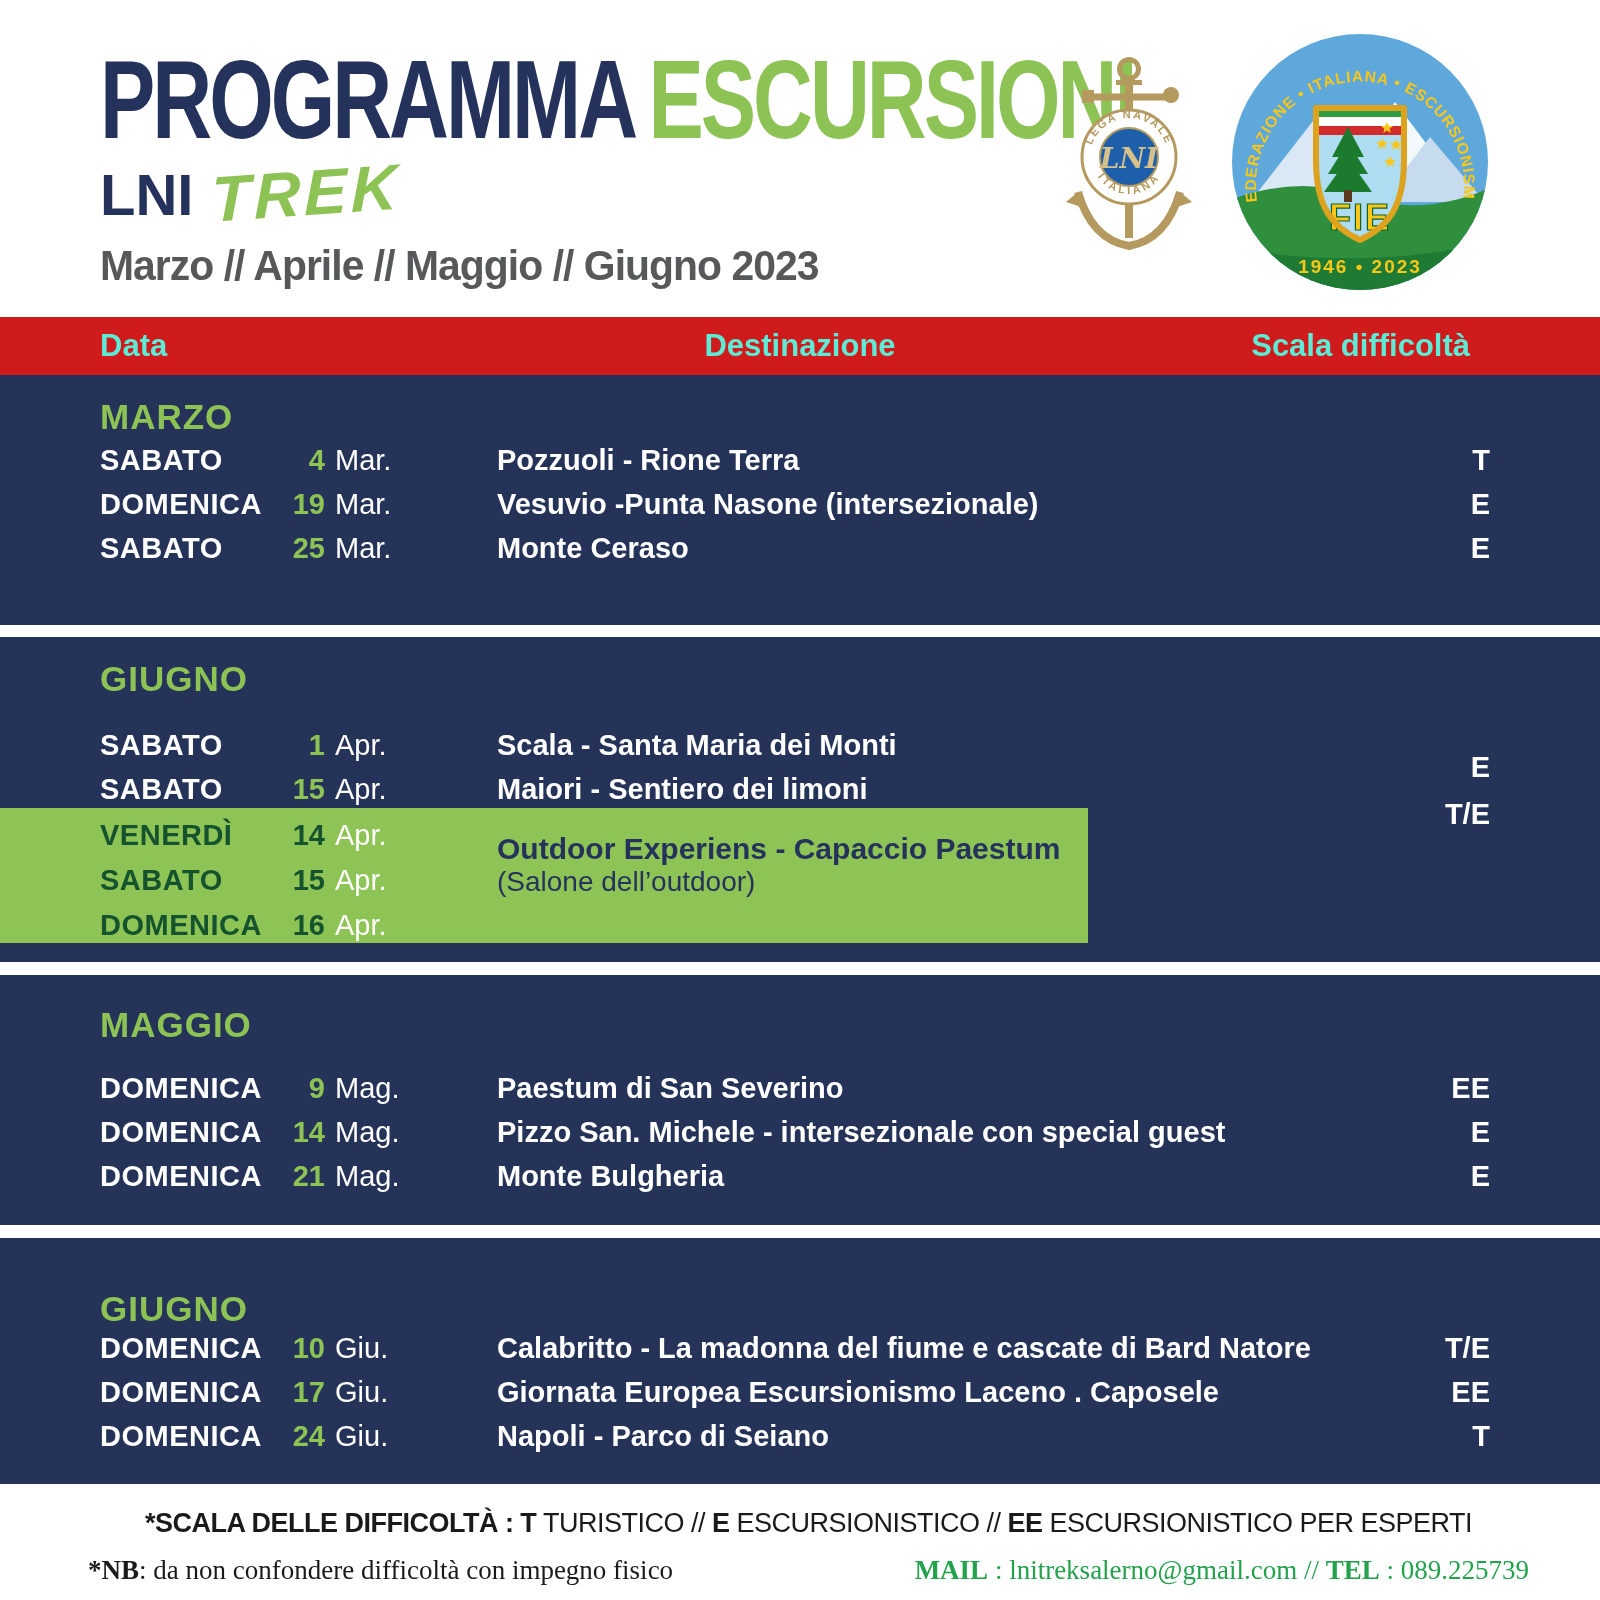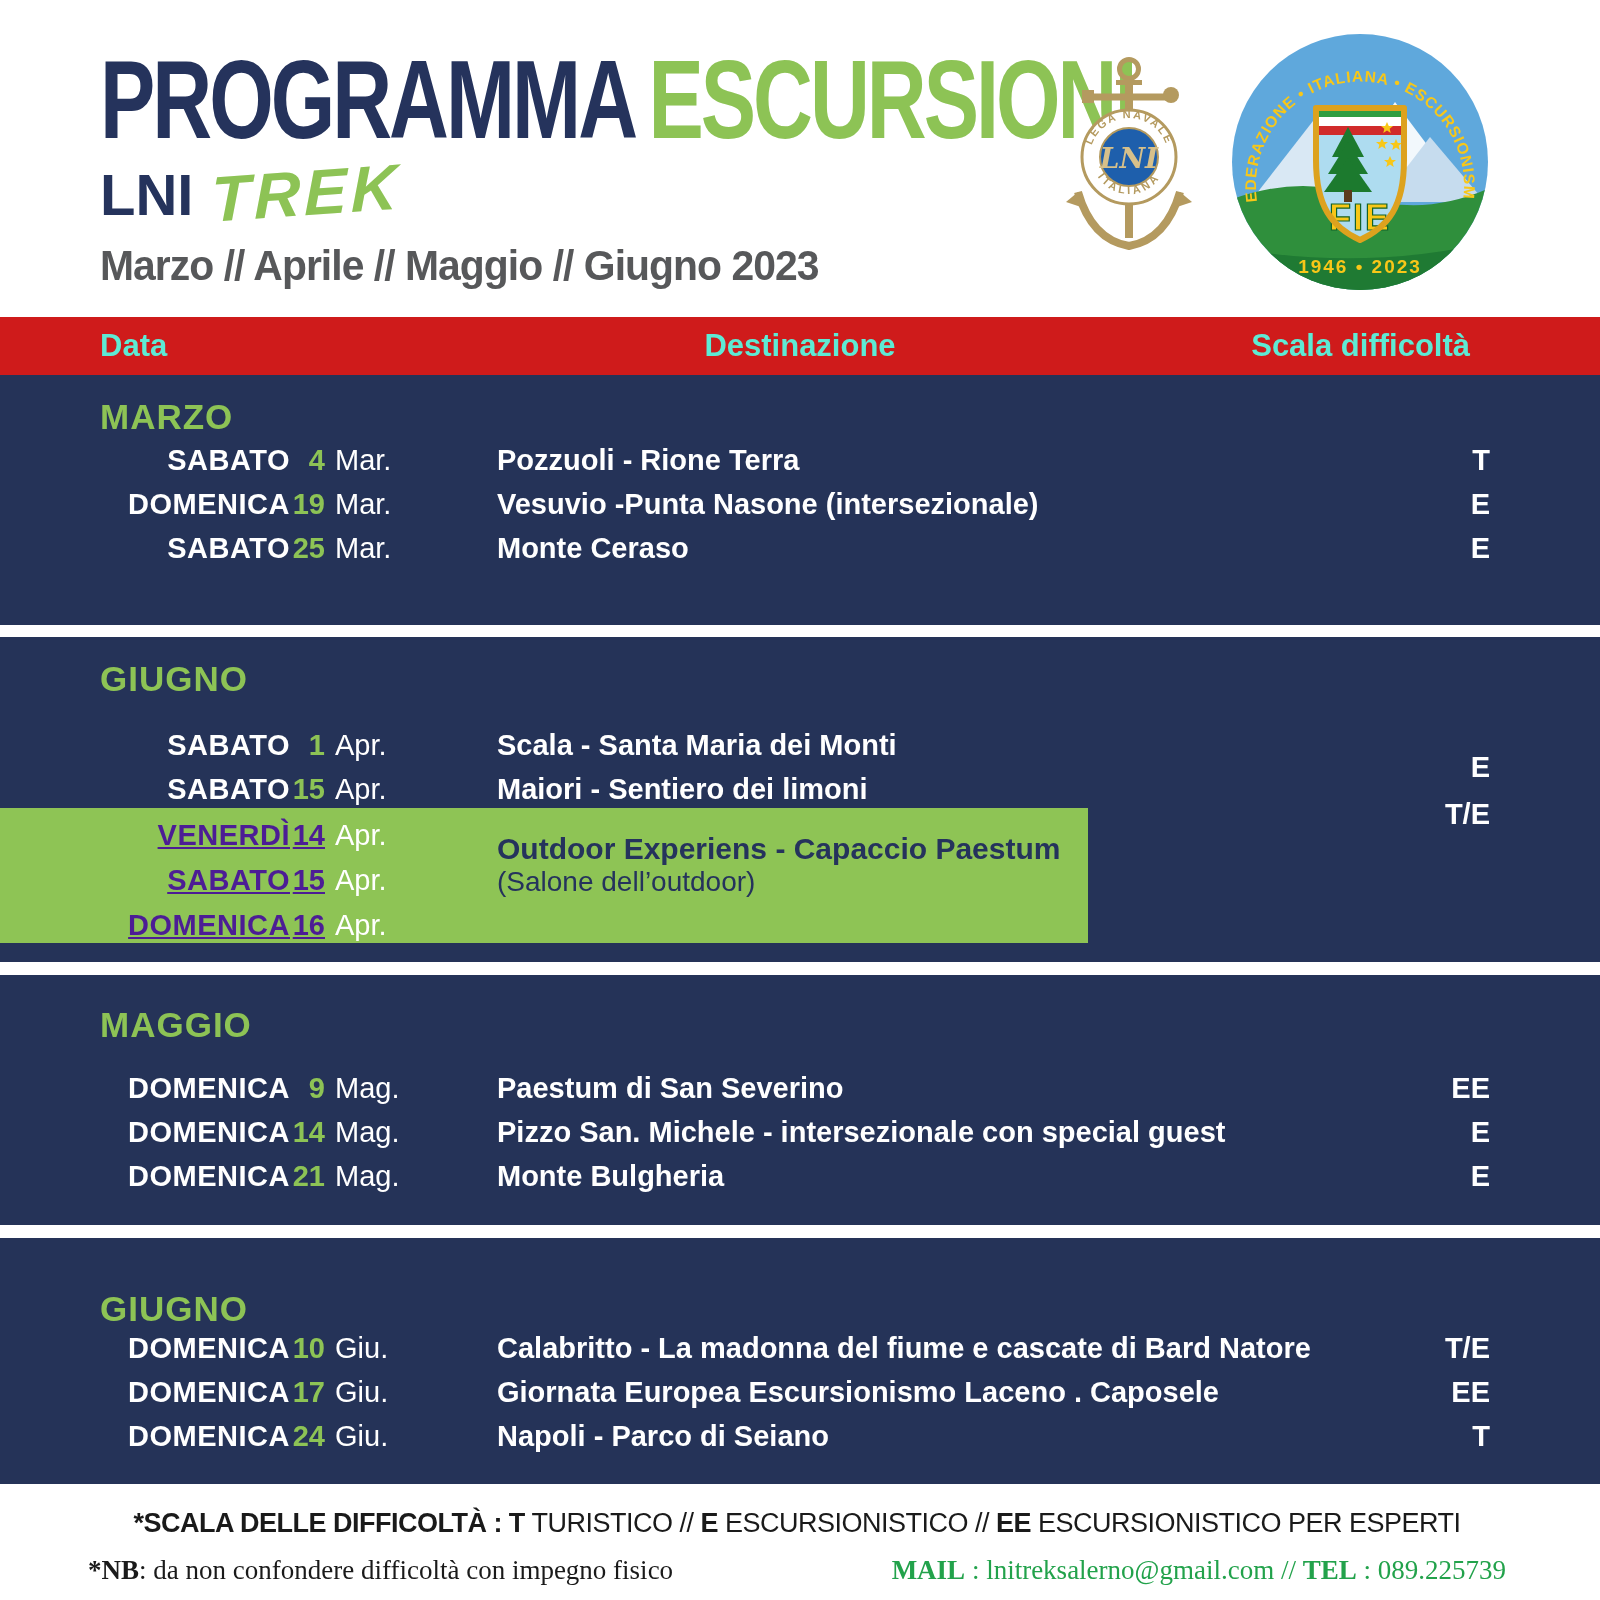--- a/index.html
+++ b/index.html
@@ -29,42 +29,42 @@
   
   .section{position:absolute;left:0;width:1600px;background:#253358;padding-left:20px;}
   .sec-marzo {top:375px;height:250px;}
   .sec-aprile{top:637px;height:325px;}
   .sec-maggio{top:975px;height:250px;}
   .sec-giugno{top:1238px;height:246px;}
   .month{position:absolute;left:100px;margin:0;font-size:35px;font-weight:bold;color:#8DC355;letter-spacing:1px;}
   .rows{position:absolute;left:100px;right:130px;}
   .row{display:grid;grid-template-columns:190px 35px 172px 1fr auto;align-items:center;height:44px;
        font-size:29px;color:#ffffff;}
-  .day{font-weight:bold;letter-spacing:0.5px;text-align:right;}
+  .day{font-weight:bold;letter-spacing:0.5px;}
   .num{font-weight:bold;color:#8DC355;text-align:right;}
   .mon{padding-left:10px;font-weight:normal;}
   .dest{font-weight:bold;}
   .diff{font-weight:bold;text-align:right;justify-self:end;}
 
   
   .ap-diff{position:absolute;right:130px;font-size:29px;font-weight:bold;color:#fff;line-height:30px;}
   .ap-diff-e{top:115px;}
   .ap-diff-te{top:162px;}
   .highlight{position:absolute;left:0;top:171px;width:1088px;height:135px;background:#8EC455;}
   .h-rows{position:absolute;left:100px;top:5px;}
   .h-row{display:grid;grid-template-columns:190px 35px 172px;align-items:center;height:45px;font-size:29px;}
-  .h-row .day,.h-row .num{color:#4c1d95;text-decoration:underline;}
+  .h-row .day,.h-row .num{color:#14532d;}
   .h-row .mon{color:#ffffff;}
   .h-dest{position:absolute;left:497px;top:24px;color:#25335C;}
   .h-dest .t1{font-size:30px;font-weight:bold;line-height:33px;}
   .h-dest .t2{font-size:28px;font-weight:normal;line-height:33px;}
 
   
   .footer{position:absolute;top:1484px;left:0;width:1600px;box-sizing:border-box;
-          padding:24px 94px 0 88px;color:#1A1A1A;}
+          padding:24px 71px 0 88px;color:#1A1A1A;}
   .legend{text-align:center;font-size:27px;letter-spacing:-0.5px;}
   .legend b{font-weight:bold;}
   .foot2{display:flex;justify-content:space-between;margin-top:16px;font-size:27px;font-family:Liberation Serif, serif;}
   .contact{color:#22A24B;}
   .contact b{font-weight:bold;margin-top:20px;}
 
   svg text{font-family:"Liberation Sans",sans-serif;}
 </style>
 </head>
 <body>

